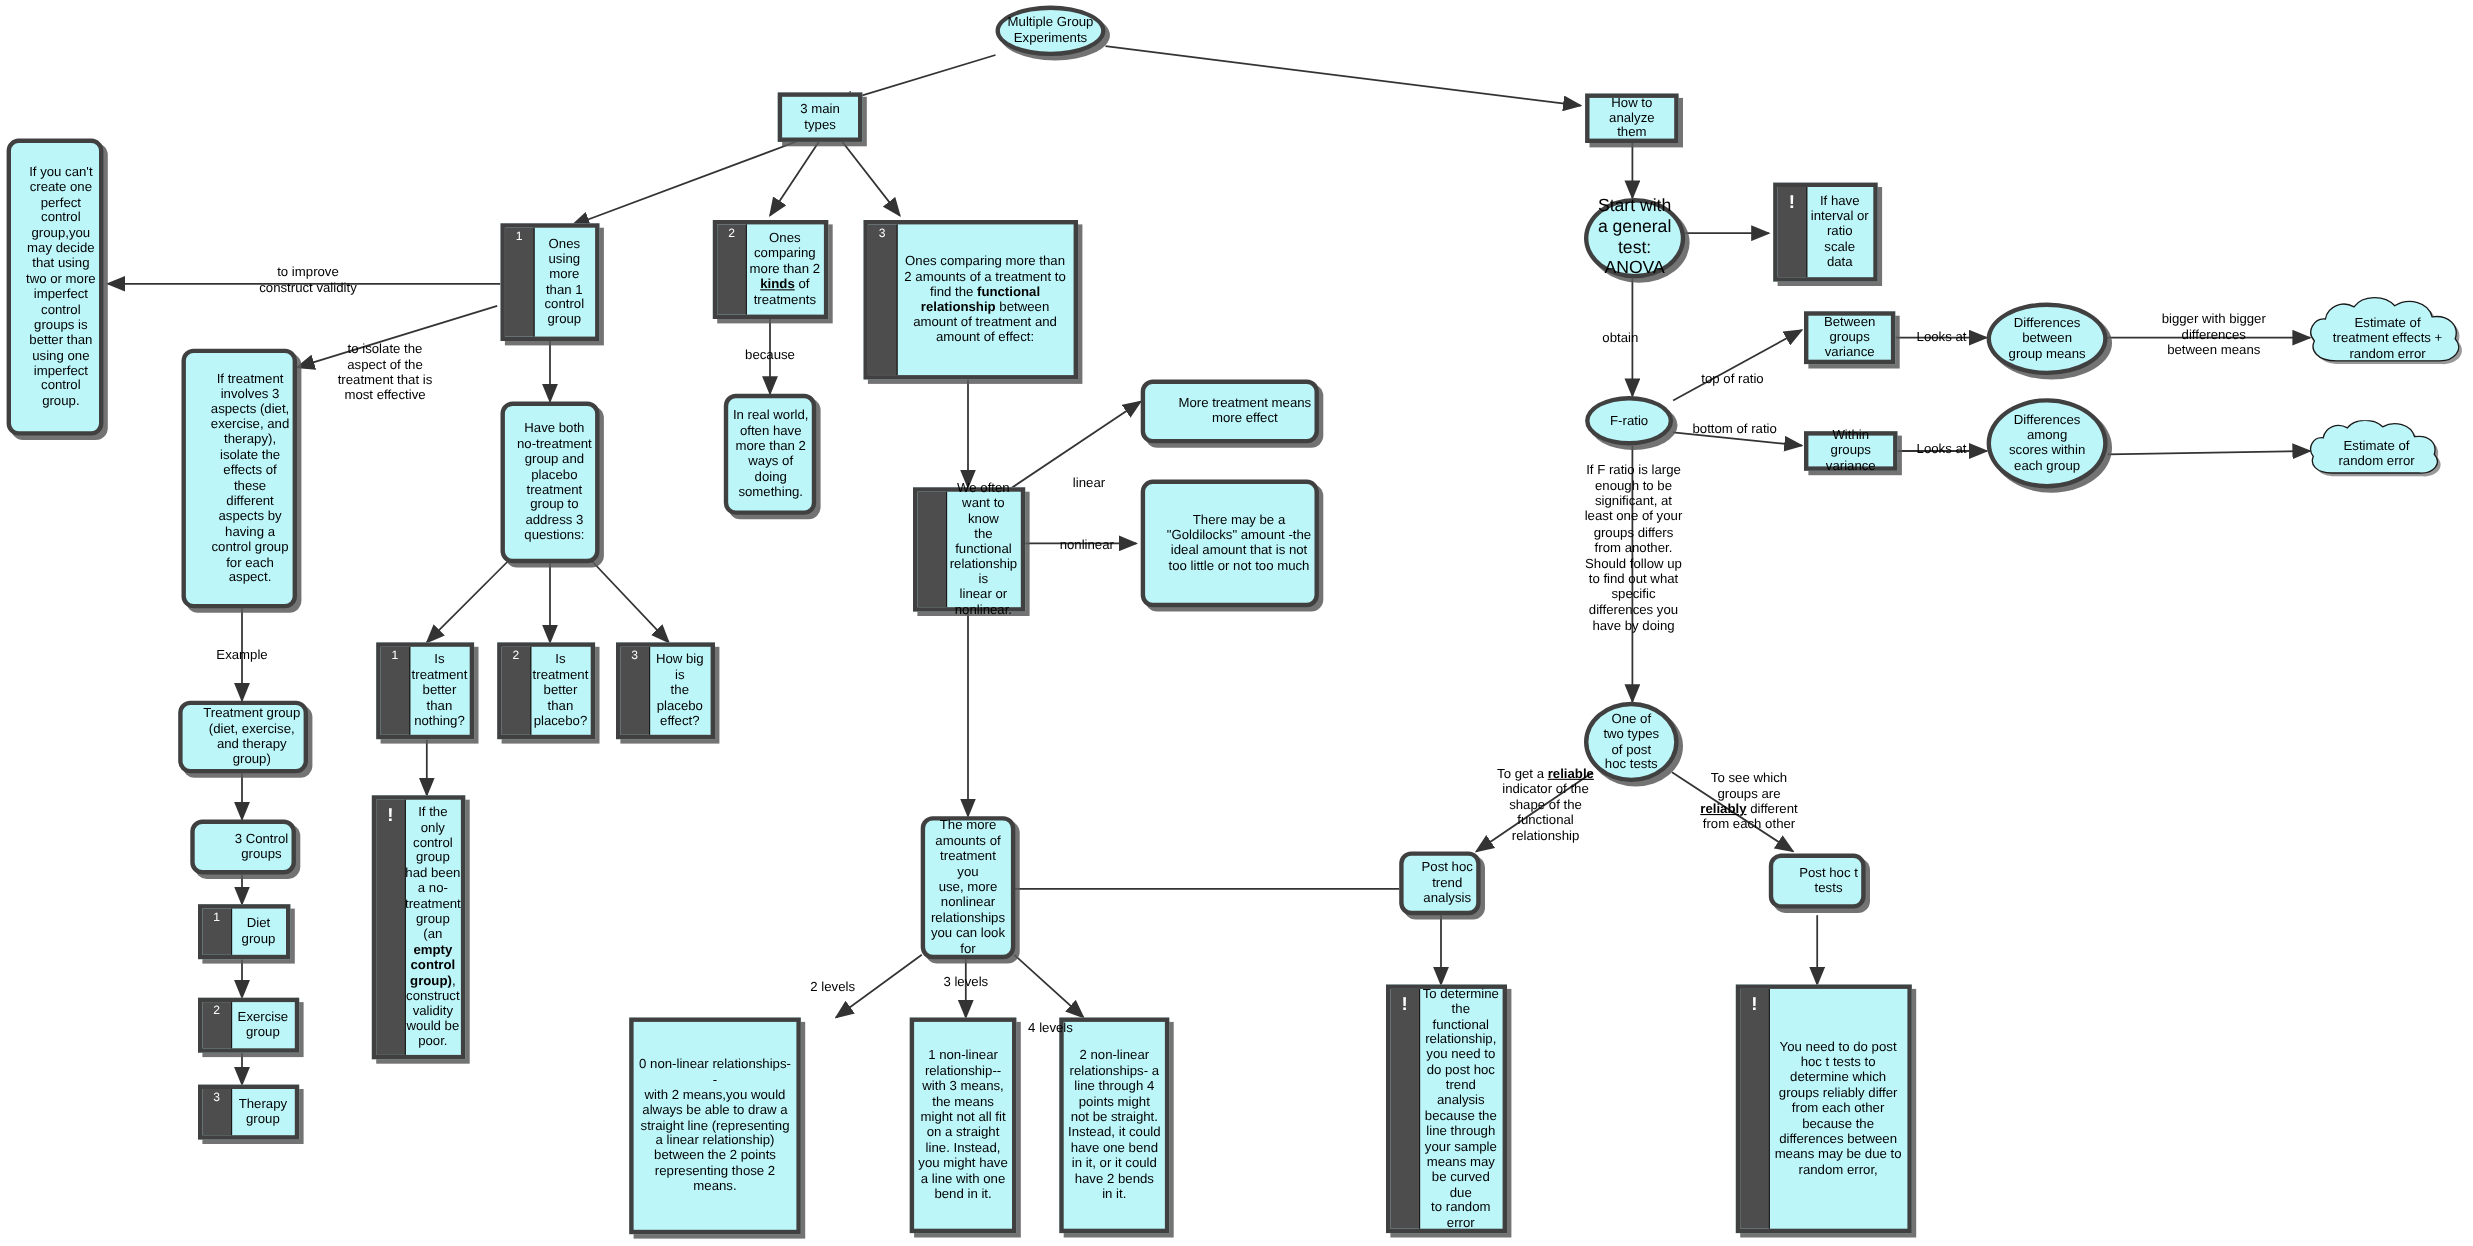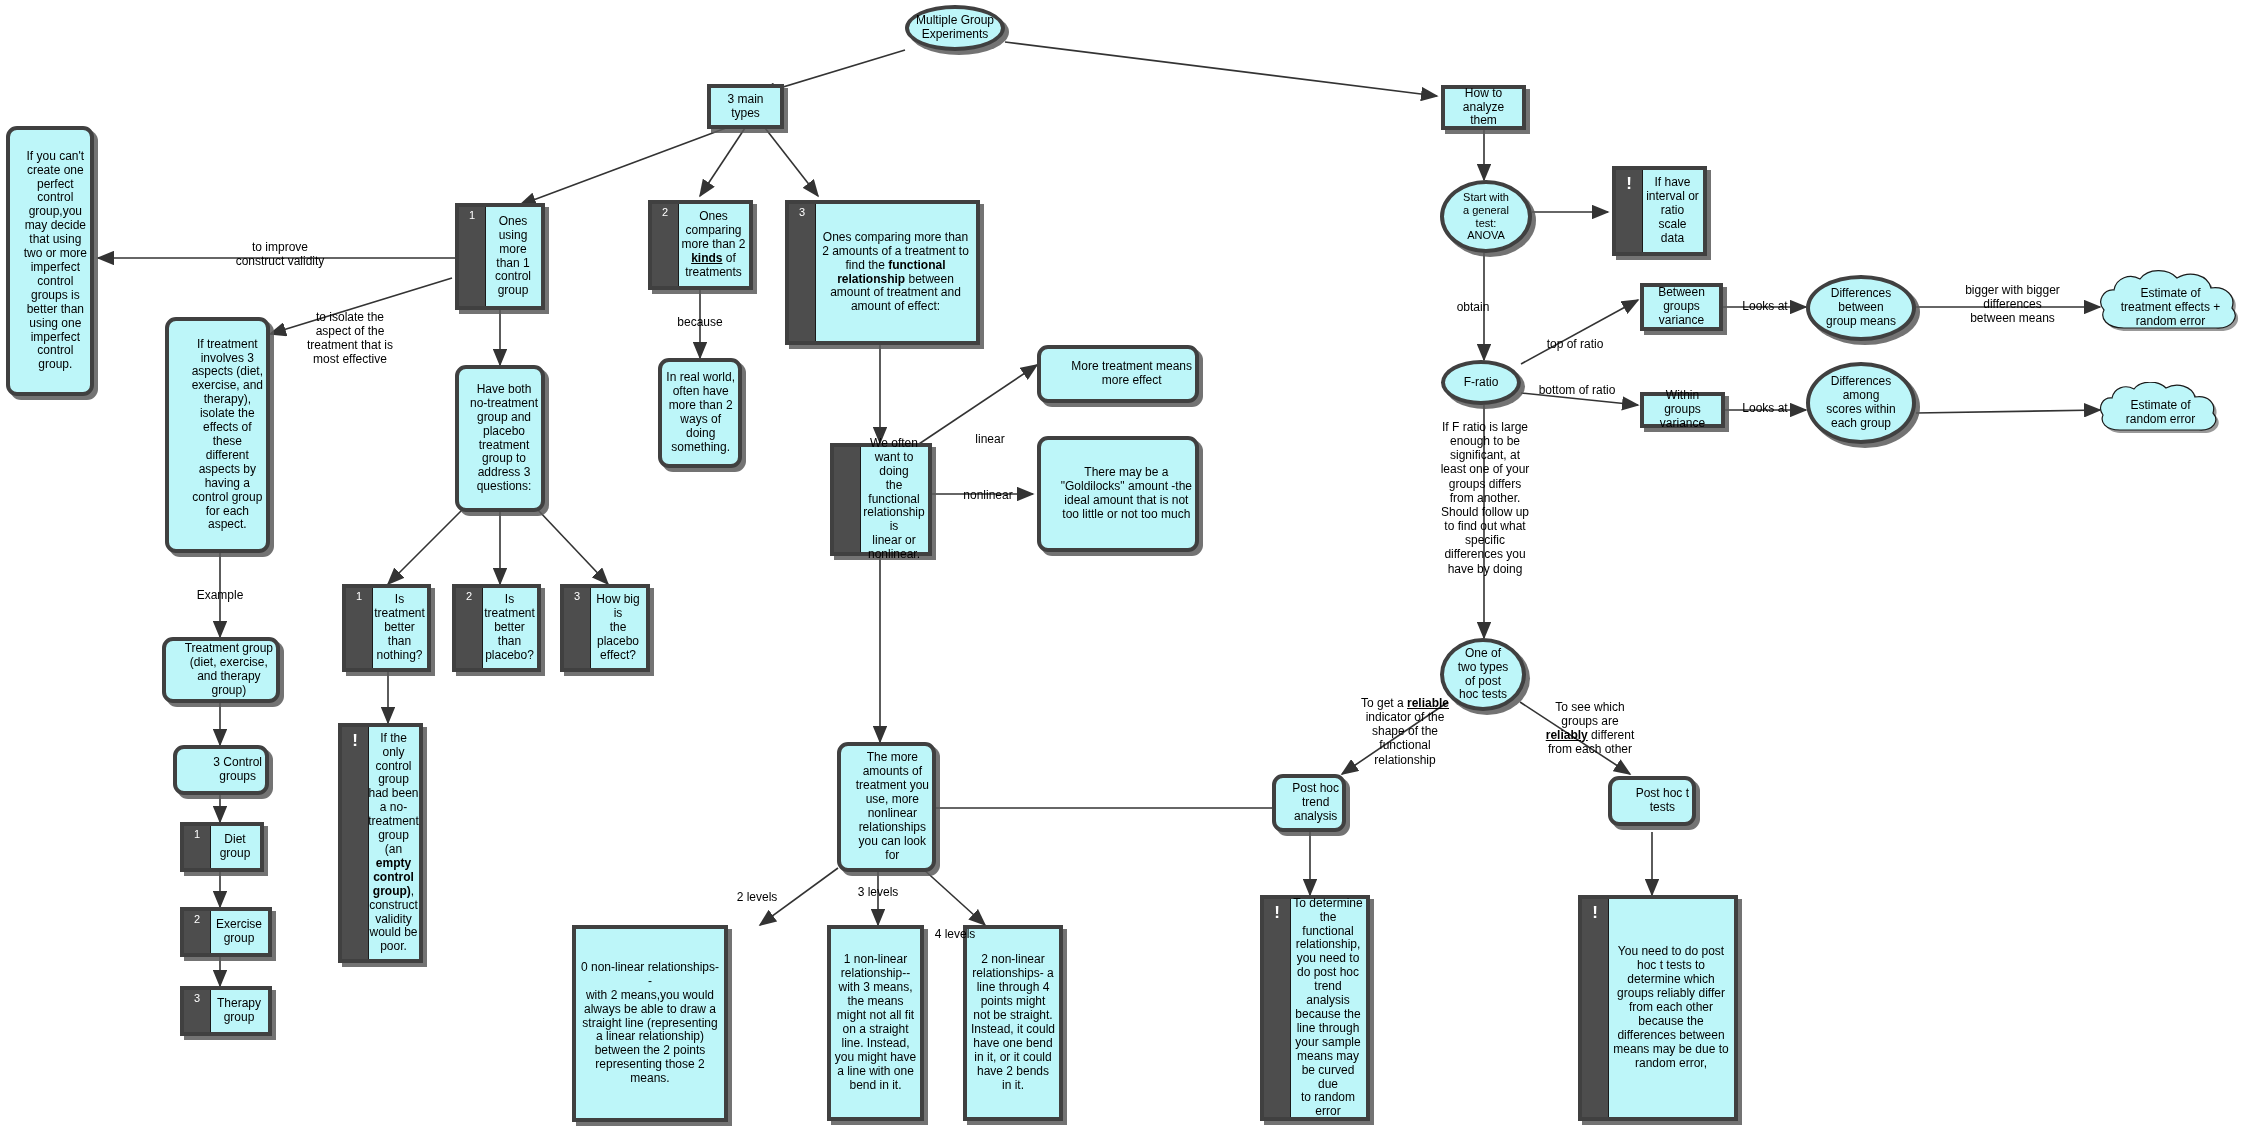--- a/index.html
+++ b/index.html
@@ -322,40 +322,40 @@
 often have
 more than 2
 ways of
 doing
 something.</span>
 </div>
 
 <div class="node rect warn" style="left:830px;top:443px;width:102px;height:113px;font-size:12px;">
   <span class="gutter"></span>
   <span class="txt" style="white-space:pre-line">We often
-want to doing
+want to know
 the functional
 relationship is
 linear or
 nonlinear.</span>
 </div>
 
 <div class="node round" style="left:1037px;top:345px;width:162px;height:58px;font-size:12px;">
   <span class="txt" style="white-space:pre-line">More treatment means
 more effect</span>
 </div>
 
 <div class="node round" style="left:1037px;top:436px;width:162px;height:116px;font-size:12px;">
   <span class="txt" style="white-space:pre-line">There may be  a
 "Goldilocks" amount -the
 ideal amount that is not
 too little or not too much</span>
 </div>
 
-<div class="node round" style="left:837px;top:742px;width:99px;height:130px;font-size:12px;">
+<div class="node round" style="left:837px;top:742px;width:86px;height:130px;font-size:12px;">
   <span class="txt" style="white-space:pre-line">The more
 amounts of
 treatment you
 use, more
 nonlinear
 relationships
 you can look
 for</span>
 </div>
 
@@ -389,21 +389,21 @@
 line through 4
 points might
 not be straight.
 Instead, it could
 have one bend
 in it, or it could
 have 2 bends
 in it.</span>
 </div>
 
-<div class="node ellipse" style="left:1440px;top:180px;width:92px;height:73px;font-size:11px;">
+<div class="node ellipse" style="left:1440px;top:180px;width:92px;height:73px;font-size:16px;">
   <span class="txt" style="white-space:pre-line">Start with
 a general
 test:
 ANOVA</span>
 </div>
 
 <div class="node rect warn" style="left:1612px;top:166px;width:95px;height:90px;font-size:12px;">
   <span class="gutter">!</span>
   <span class="txt" style="white-space:pre-line">If have
 interval or

